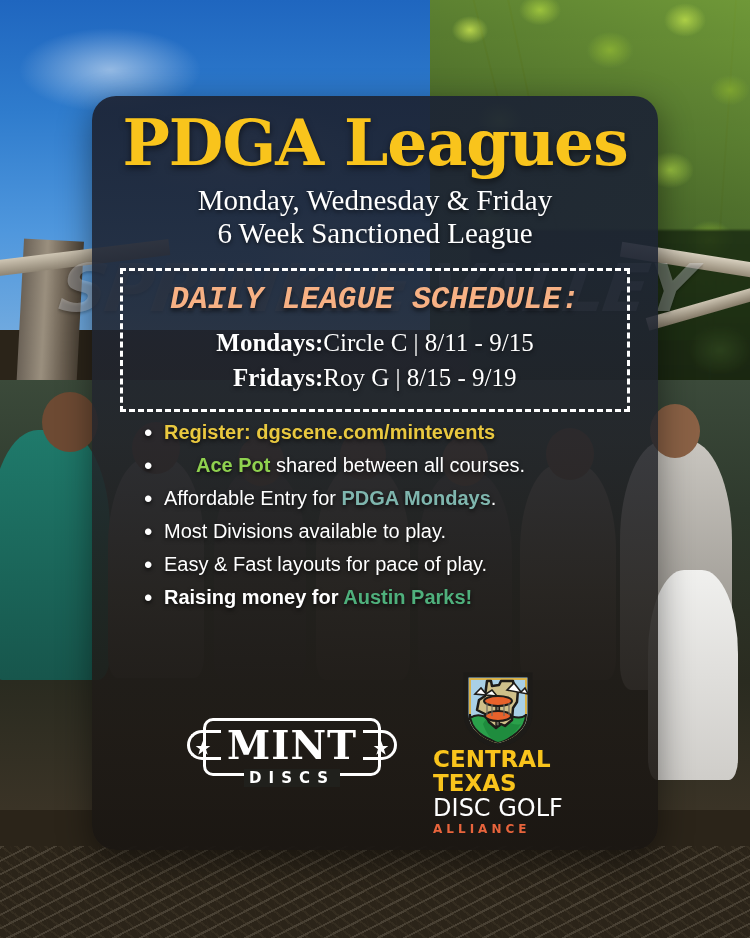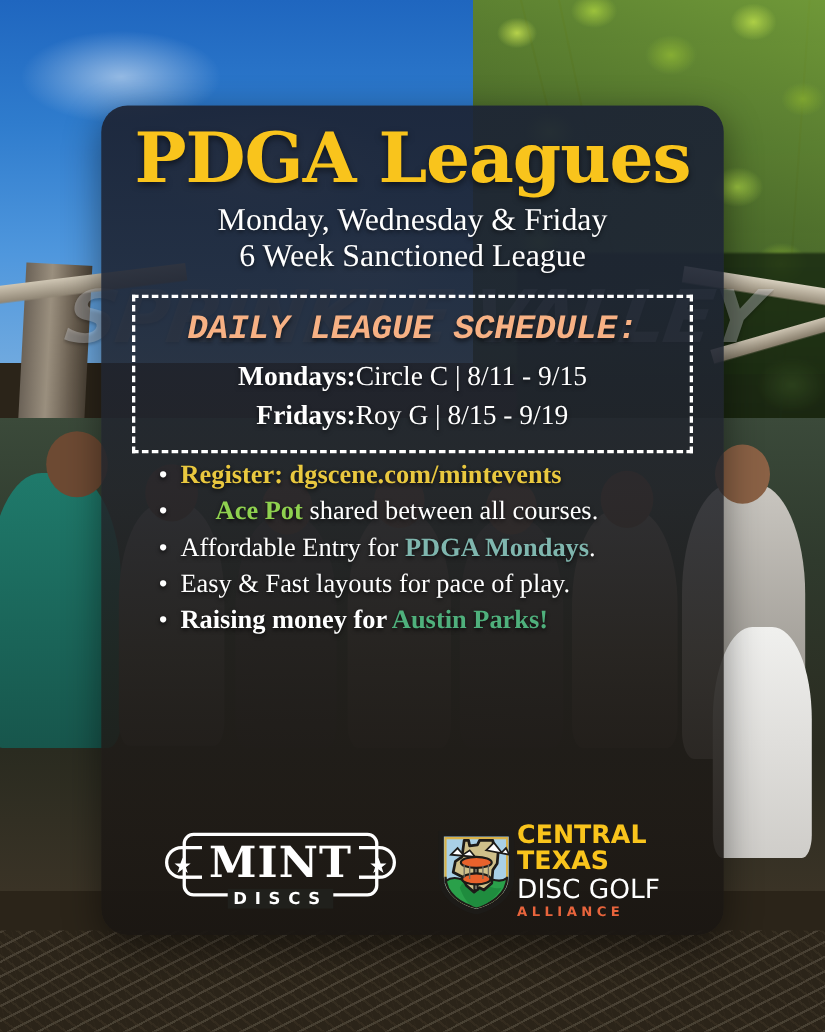--- a/index.html
+++ b/index.html
@@ -181,22 +181,22 @@
     font-weight:bold;font-style:italic;
     font-size:31px;line-height:38px;
     color:#F7B184;
     text-shadow:0 3px 4px rgba(0,0,0,.55);
   }
   ul.bullets{
     list-style:none;margin:4px 0 0 0;padding:0 0 0 52px;
   }
   ul.bullets li{
     position:relative;
-    font-family:Liberation Serif, serif;
-    font-size:24px;line-height:31px;color:#ffffff;
+    font-family:Liberation Sans, sans-serif;
+    font-size:20px;line-height:31px;color:#ffffff;
     padding:1px 0 1px 20px;
     text-shadow:0 2px 4px rgba(0,0,0,.7);
     white-space:nowrap;
   }
   ul.bullets li:before{
     content:"\2022";position:absolute;left:0;top:1px;color:#fff;font-size:24px;
   }
   .b-bold{font-weight:bold;}
   .c-yellow{color:#E9C83F;font-weight:bold;}
   .c-green{color:#8FD14F;font-weight:bold;margin-left:32px;}
@@ -232,21 +232,21 @@
     font-family:"DejaVu Sans", sans-serif;font-weight:bold;
     font-size:15px;letter-spacing:7px;color:#fff;
     background:linear-gradient(180deg,rgba(0,0,0,0) 45%, rgba(0,0,0,0) 45%);
   }
   .mint-sub span{background:#20201c;padding:0 5px;margin-top:48px;}
   .mint-star{
     position:absolute;top:27px;width:0;height:0;color:#fff;
     font-size:15px;line-height:15px;
   }
 
-  .ctdga{display:flex;align-items:center;gap:0;}
+  .ctdga{display:flex;align-items:center;gap:0;flex-direction:column;}
   .ctdga-text{display:flex;flex-direction:column;gap:1px;}
   .ct-l1{
     font-family:"DejaVu Sans", sans-serif;font-weight:bold;
     font-size:23px;line-height:23px;color:#F9C41C;letter-spacing:0px;
   }
   .ct-l2{
     font-family:"DejaVu Sans", sans-serif;font-weight:normal;
     font-size:24px;line-height:25px;color:#ffffff;letter-spacing:0px;
   }
   .ct-l3{
@@ -322,20 +322,23 @@
 
     <ul class="bullets">
       <li>
         <span class="c-yellow">Register: dgscene.com/mintevents</span>
       </li>
       <li>
         <span class="c-green">Ace Pot</span><span> shared between all courses.</span>
       </li>
       <li>
         <span>Affordable Entry for </span><span class="c-teal">PDGA Mondays</span><span>.</span>
+      </li>
+      <li>
+        <span>Most Divisions available to play.</span>
       </li>
       <li>
         <span>Easy &amp; Fast layouts for pace of play.</span>
       </li>
       <li>
         <span class="b-bold">Raising money for </span><span class="c-green2">Austin Parks!</span>
       </li>
     </ul>
 
     <div class="logos">

